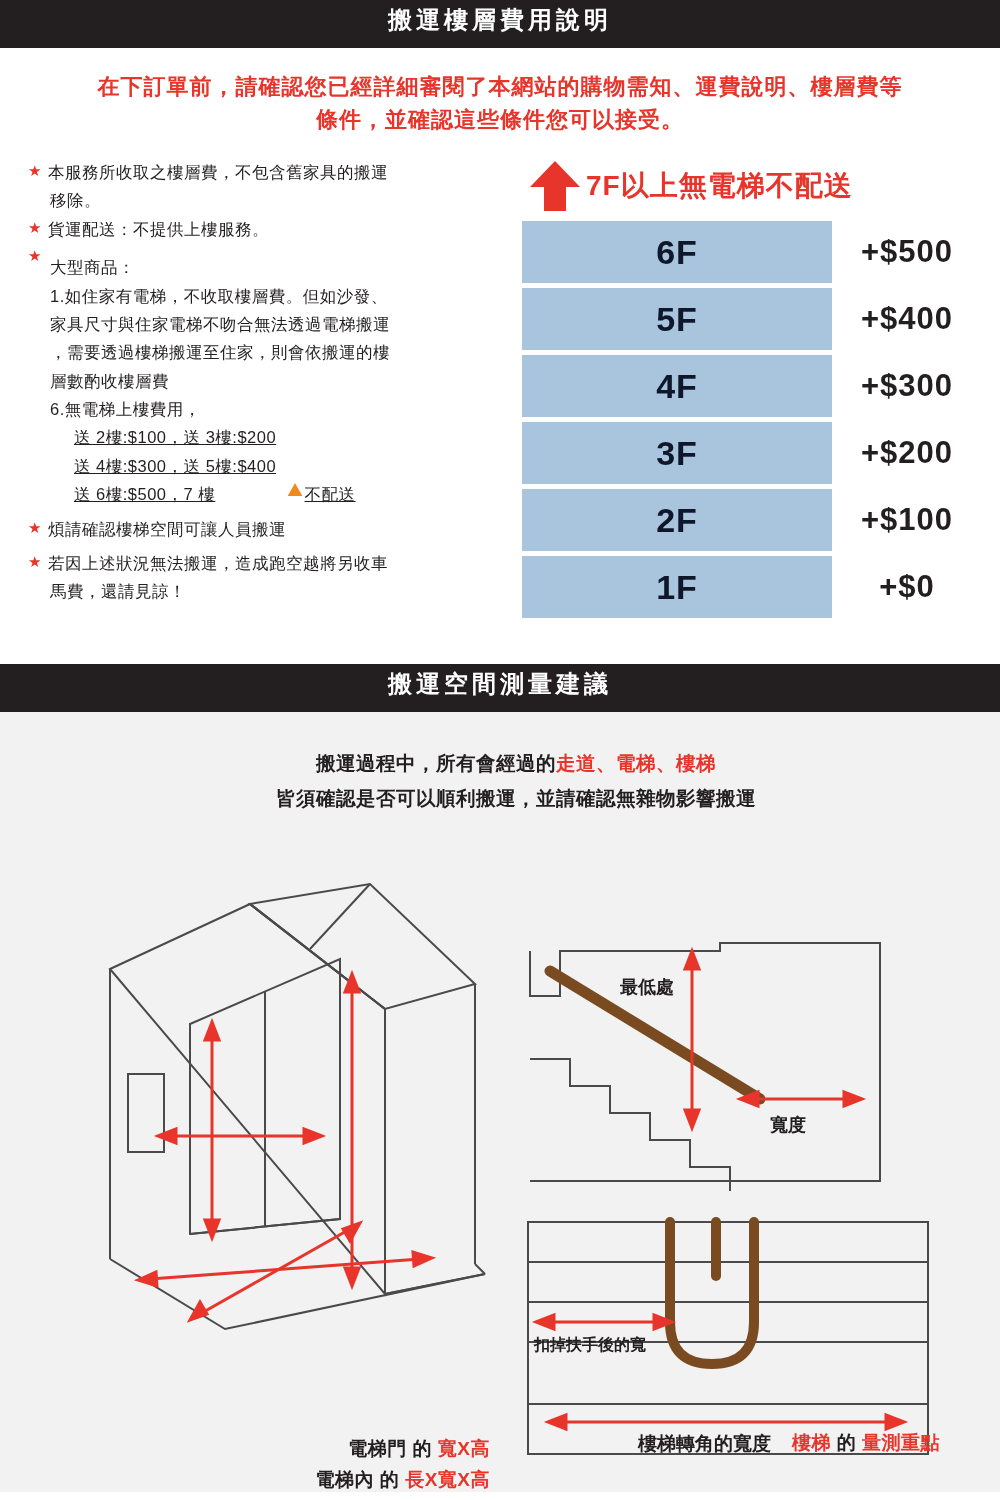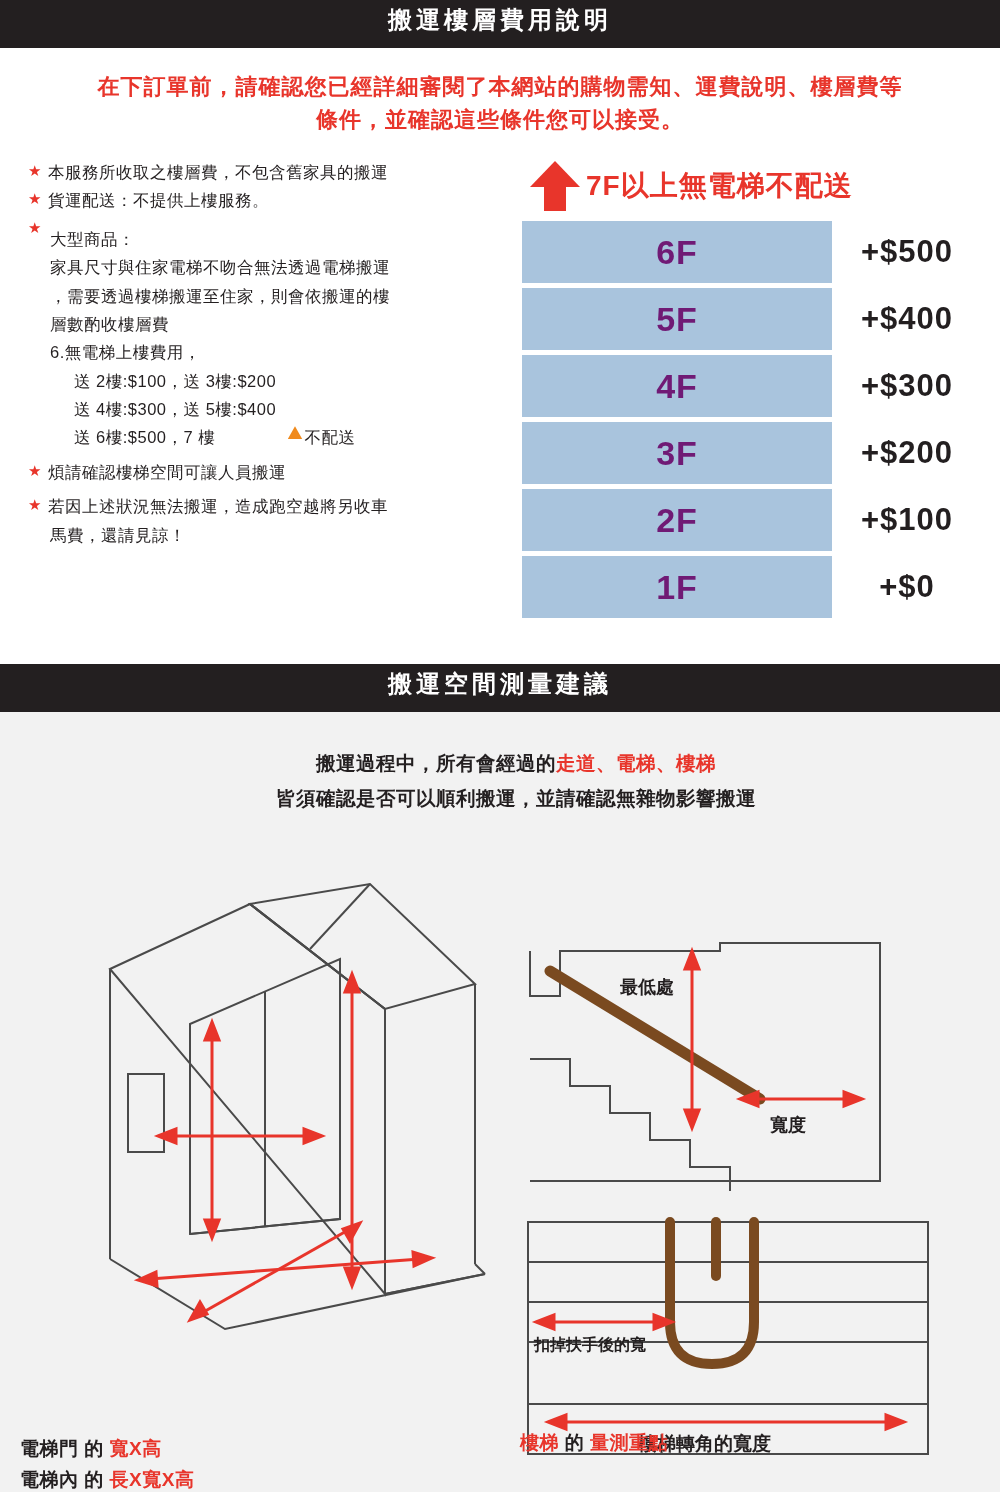--- a/index.html
+++ b/index.html
@@ -45,21 +45,21 @@
   .bullets {
     width:500px;
     font-size:16.5px;
     line-height:1.72;
     letter-spacing:0.5px;
     color:#231f20;
   }
   .bullet-row { display:flex; align-items:flex-start; }
   .star { color:#e8352b; font-size:15px; margin-right:6px; line-height:1.7; }
   .bullet-text { flex:1; }
-  .indent2 { padding-left:46px; }
+  .indent2 { padding-left:46px;text-decoration:underline; }
   .nostar { padding-left:22px; }
   .warn-tri {
     display:inline-block;
     width:15px; height:14px;
     background:#f08a1d;
     clip-path:polygon(50% 6%, 100% 100%, 0% 100%);
     position:relative;
     top:2px;
     margin:0 2px;
   }
@@ -103,21 +103,21 @@
   .floor-row {
     display:flex;
     align-items:center;
     height:64px;
     margin-bottom:3px;
   }
   .floor-box {
     width:310px;
     height:62px;
     background:#a9c4dd;
-    color:#701a75;
+    color:#0f172a;
     font-weight:bold;
     font-size:34px;
     display:flex;
     align-items:center;
     justify-content:center;
     letter-spacing:1px;
   }
   .floor-price {
     width:150px;
     text-align:center;
@@ -139,21 +139,21 @@
     line-height:1.8;
     padding:34px 40px 0 40px;
     letter-spacing:0.5px;
     margin-left:32px;
   }
   .hl-red { color:#e8352b; }
 
   .diagrams { position:relative; height:640px; }
 
   .caption {
-    text-align:left;
+    text-align:right;
     font-weight:bold;
     font-size:19px;
     line-height:1.6;
     letter-spacing:0.5px;
   }
   .cap-red { color:#e8352b; }
 
   svg { display:block; }
 </style>
 </head>
@@ -166,30 +166,36 @@
   <div>條件，並確認這些條件您可以接受。</div>
 </div>
 
 <div class="top-wrap">
 
   <div class="bullets">
     <div class="bullet-row">
       <span class="star">★</span>
       <span class="bullet-text">本服務所收取之樓層費，不包含舊家具的搬運</span>
     </div>
+    <div class="bullet-row nostar">
+      <span class="bullet-text">移除。</span>
+    </div>
     <div class="bullet-row">
       <span class="star">★</span>
       <span class="bullet-text">貨運配送：不提供上樓服務。</span>
     </div>
     <div class="bullet-row" style="height:10px;">
       <span class="star">★</span>
       <span class="bullet-text"></span>
     </div>
     <div class="bullet-row nostar">
       <span class="bullet-text">大型商品：</span>
+    </div>
+    <div class="bullet-row nostar">
+      <span class="bullet-text">1.如住家有電梯，不收取樓層費。但如沙發、</span>
     </div>
     <div class="bullet-row nostar">
       <span class="bullet-text">家具尺寸與住家電梯不吻合無法透過電梯搬運</span>
     </div>
     <div class="bullet-row nostar">
       <span class="bullet-text">，需要透過樓梯搬運至住家，則會依搬運的樓</span>
     </div>
     <div class="bullet-row nostar">
       <span class="bullet-text">層數酌收樓層費</span>
     </div>

